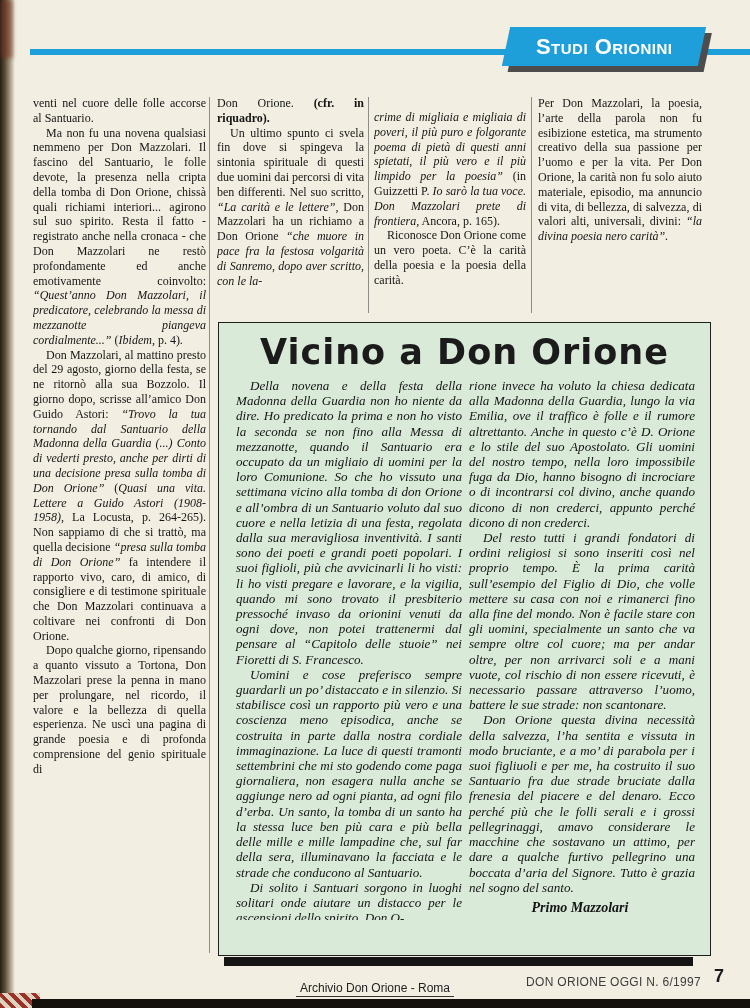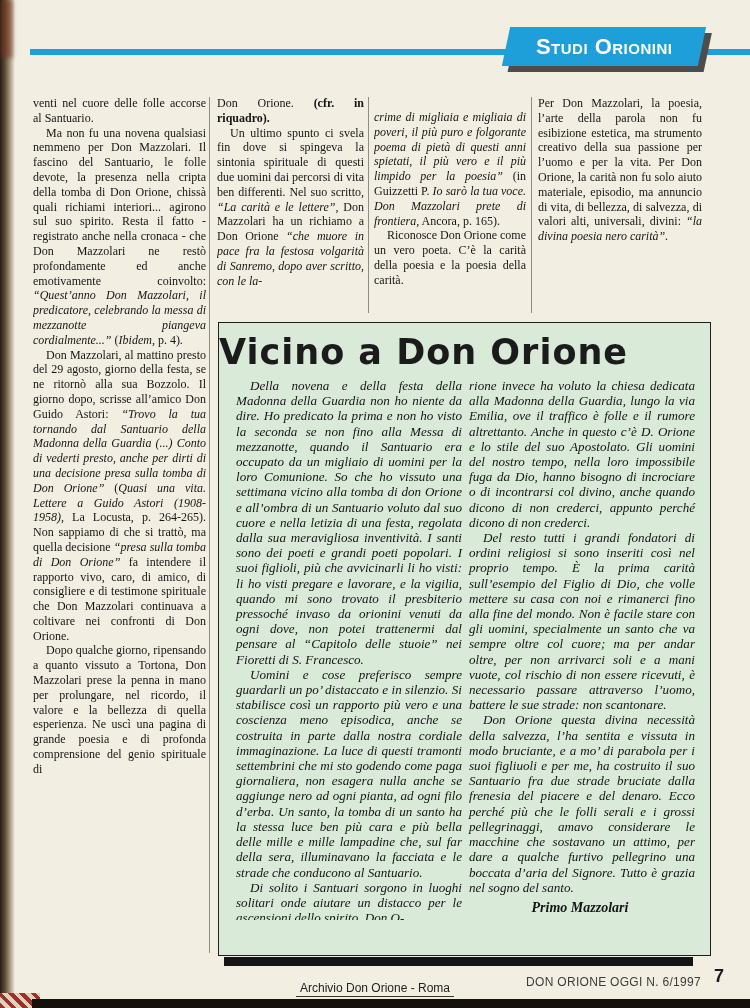--- a/index.html
+++ b/index.html
@@ -69,21 +69,21 @@
   
   .feature-box {
     position:absolute; left:218px; top:322px; width:493px; height:634px;
     background:#d9ead9; border:1.5px solid #1e1e1e;
   }
   .feature-box::after {
     content:""; position:absolute; left:5px; right:17px; bottom:-11px; height:9px;
     background:#151515;
   }
   .feature-box-title {
-    margin-top:9px; 
+    margin-top:9px; text-align:center;
     font-family:"DejaVu Sans", sans-serif; font-weight:800;
     font-size:35px; letter-spacing:1px; color:#1b1b1b;
   }
   .box-cols {
     display:flex; gap:7px; padding:6px 15px 0 17px; height:548px; overflow:hidden;
   }
   .box-col {
     flex:1; font-style:italic; font-size:13.1px; line-height:15.2px;
     text-align:justify; hyphens:auto; color:#141414;
   }

